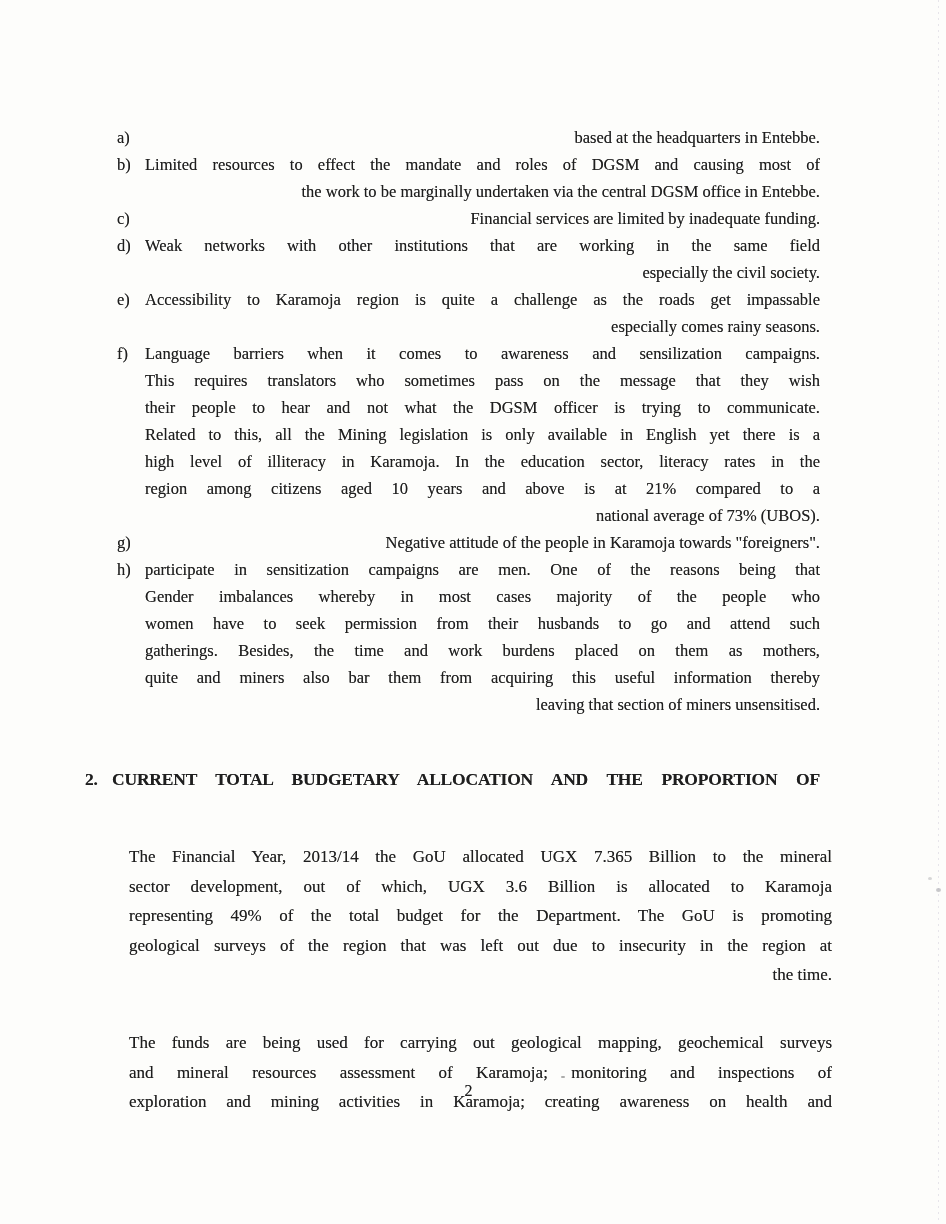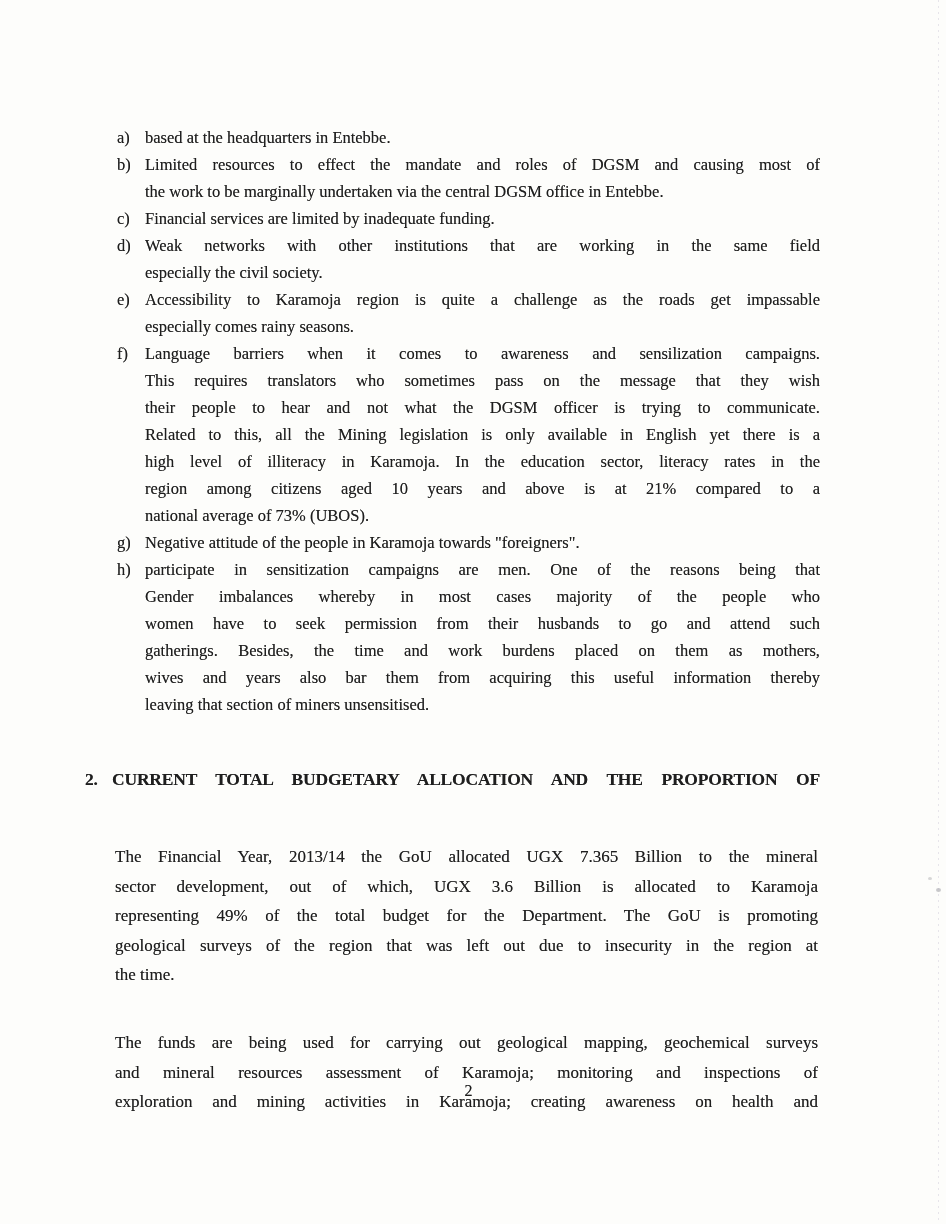--- a/index.html
+++ b/index.html
@@ -22,21 +22,21 @@
     font-size: 16.5px;
     line-height: 27px;
   }
   .item { display: flex; align-items: flex-start; }
   .marker {
     flex: 0 0 28px;
     width: 28px;
   }
   .lines { flex: 1 1 auto; width: 675px; }
   .line {
-    text-align: left;
+    text-align: right;
     white-space: normal;
   }
   .j {
     text-align: justify;
     text-align-last: justify;
     text-justify: inter-word;
   }
   .heading {
     position: absolute;
     top: 764px;
@@ -45,21 +45,21 @@
     display: flex;
     font-weight: bold;
     font-size: 17.5px;
     line-height: 30px;
     letter-spacing: -0.2px;
   }
   .heading .marker { flex: 0 0 27px; width: 27px; }
   .heading .lines { width: 708px; }
   .para {
     position: absolute;
-    left: 115px;
+    left: 129px;
     width: 703px;
     font-size: 17px;
     line-height: 29.5px;
   }
   .para-1 { top: 842px; }
   .para-2 { top: 1001px; margin-top: 27px; }
   .page-number {
     position: absolute;
     top: 1082px;
     left: 117px;
@@ -147,21 +147,21 @@
       </div>
     </div>
 
     <div class="item">
       <span class="marker">h)</span>
       <div class="lines">
         <div class="line j">participate in sensitization campaigns are men. One of the reasons being that</div>
         <div class="line j">Gender imbalances whereby in most cases majority of the people who</div>
         <div class="line j">women have to seek permission from their husbands to go and attend such</div>
         <div class="line j">gatherings. Besides, the time and work burdens placed on them as mothers,</div>
-        <div class="line j">wives and years also bar them from acquiring this useful information thereby</div>
+        <div class="line j">quite and miners also bar them from acquiring this useful information thereby</div>
         <div class="line">leaving that section of miners unsensitised.</div>
       </div>
     </div>
 
   </div>
 
   <div class="heading">
     <span class="marker">2.</span>
     <div class="lines">
       <div class="line j">CURRENT TOTAL BUDGETARY ALLOCATION AND THE PROPORTION OF</div>

